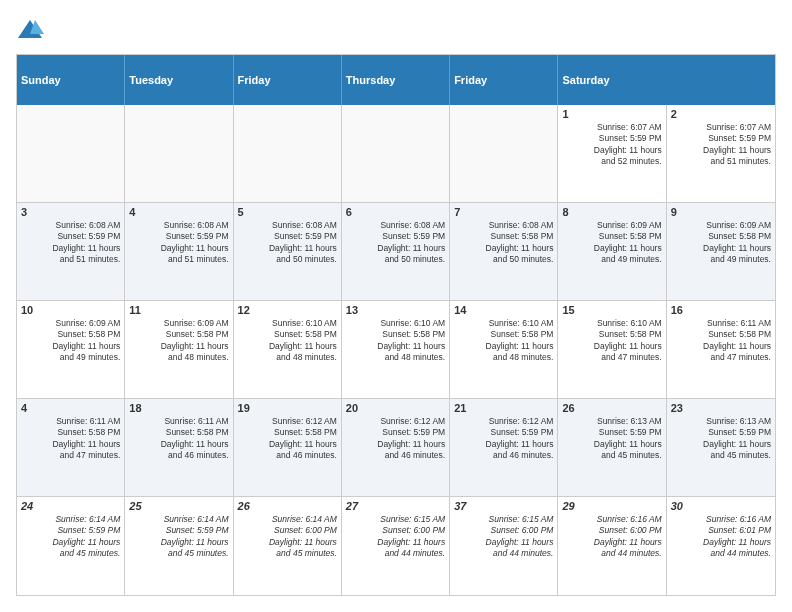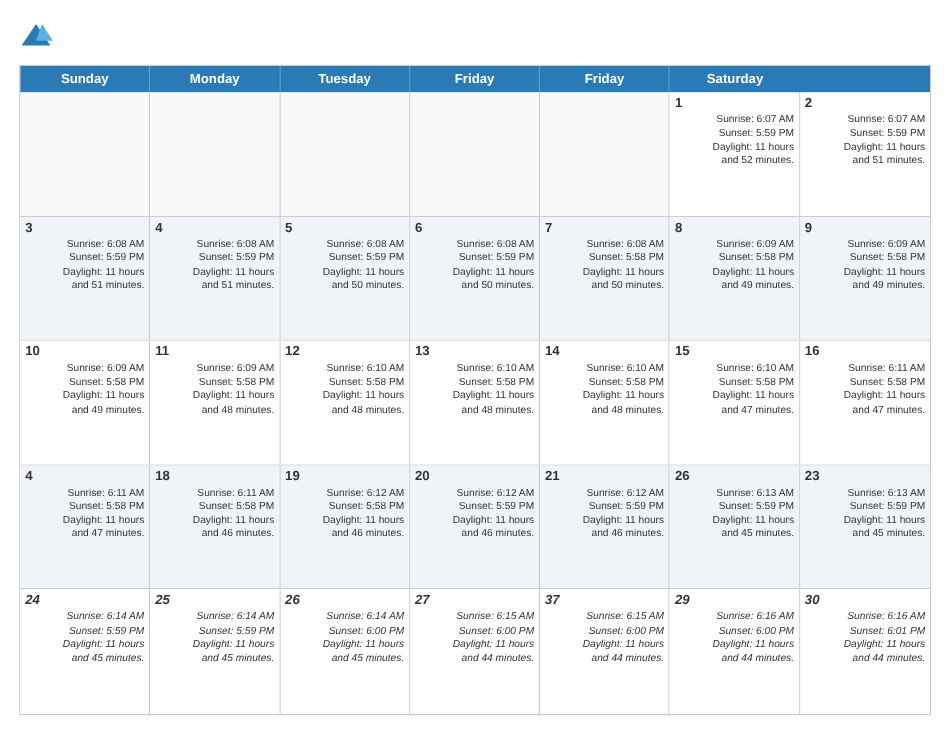--- a/index.html
+++ b/index.html
@@ -67,22 +67,22 @@
     }
     .calendar-header {
       display: grid;
       grid-template-columns: repeat(7, 1fr);
       background: #2a7ab5;
     }
     .calendar-header .day-name {
       color: #fff;
       font-size: 11px;
       font-weight: bold;
-      padding: 5px 4px;
-      text-align: center;
+      padding: 19px 4px;
+      text-align: left;
       border-right: 1px solid #5a9fd4;
     }
     .calendar-header .day-name:last-child { border-right: none; }
     .calendar-body {
       flex: 1;
       display: grid;
       grid-template-rows: repeat(5, 1fr);
     }
     .calendar-row {
       display: grid;
@@ -131,23 +131,23 @@
     </div>
     <div class="title-block">
       <div class="month-title"></div>
       <div class="location"></div>
     </div>
   </div>
 
   <div class="calendar">
     <div class="calendar-header">
     <div class="day-name">Sunday</div>
-        <div class="day-name">Monday</div>
         <div class="day-name">Tuesday</div>
         <div class="day-name">Friday</div>
+        <div class="day-name">Thursday</div>
         <div class="day-name">Friday</div>
         <div class="day-name">Saturday</div>
       </div>
     <div class="calendar-body">
     <div class="calendar-row">
           <div class="cell empty"></div>
           <div class="cell empty"></div>
           <div class="cell empty"></div>
           <div class="cell empty"></div>
           <div class="cell empty"></div>

